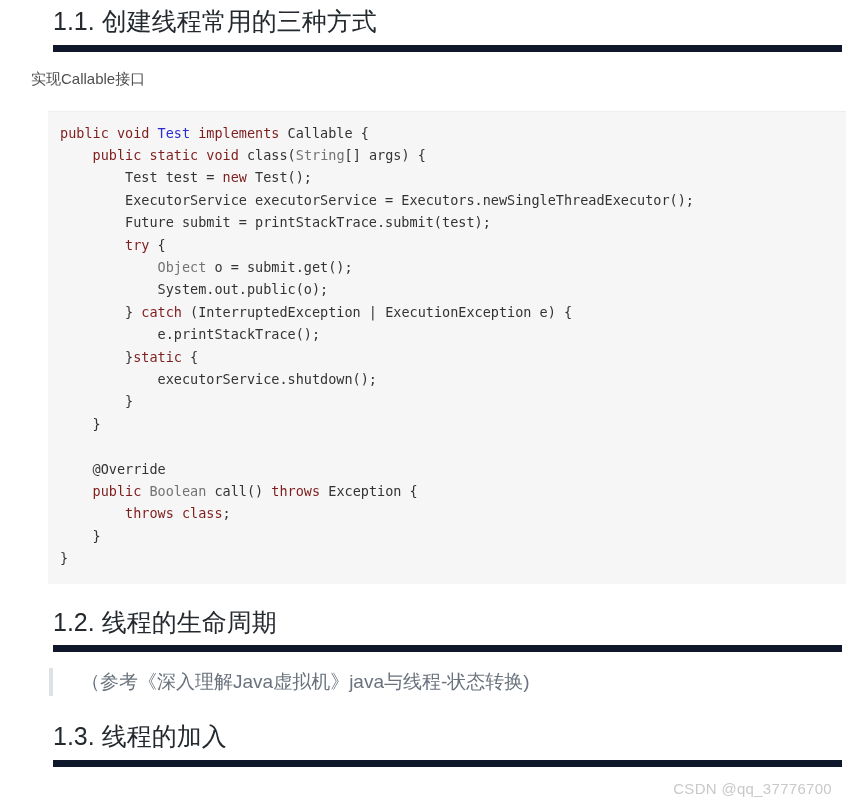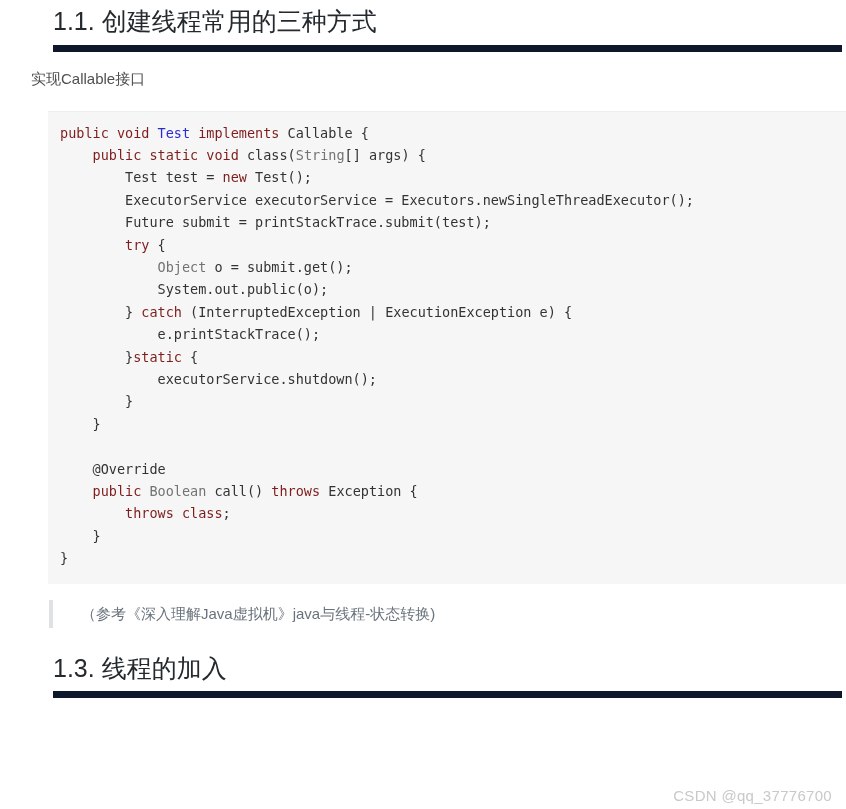--- a/index.html
+++ b/index.html
@@ -78,29 +78,29 @@
   .ty { color: #737373; }           
   .pl { color: #333333; text-align: center; }           
 
   
   .blockquote {
     margin: 16px 0 0 0;
     padding: 2px 0 2px 28px;
     margin-left: 49px;
     border-left: 4px solid #dfe2e5;
     color: #6a737d;
-    font-size: 15px;
+    font-size: 19px;
     line-height: 24px;
   }
 
   
   .watermark {
     position: absolute;
     right: 14px;
-    bottom: 5px;
+    bottom: 12px;
     font-size: 15px;
     color: #c9c9c9;
     letter-spacing: 0.3px;
     font-family: "Liberation Sans", "DejaVu Sans", sans-serif;
     user-select: none;
   }
 </style>
 </head>
 <body>
 
@@ -128,20 +128,23 @@
 <span class="pl">        }</span>
 <span class="pl">    }</span>
 <span class="pl"></span>
 <span class="pl">    @Override</span>
 <span class="pl">    </span><span class="k">public </span><span class="ty">Boolean </span><span class="pl">call() </span><span class="k">throws </span><span class="pl">Exception {</span>
 <span class="pl">        </span><span class="k">throws </span><span class="k">class</span><span class="pl">;</span>
 <span class="pl">    }</span>
 <span class="pl">}</span></pre>
   </div>
 
+  <div class="h2-wrap" style="margin-top:22px;">
+    <h2 class="h2">1.2. 线程的生命周期</h2>
+  </div>
 
   <blockquote class="blockquote">（参考《深入理解Java虚拟机》java与线程-状态转换)</blockquote>
 
   <div class="h2-wrap" style="margin-top:24px;">
     <h2 class="h2">1.3. 线程的加入</h2>
   </div>
 
 </div>
 
 <div class="watermark">CSDN @qq_37776700</div>

